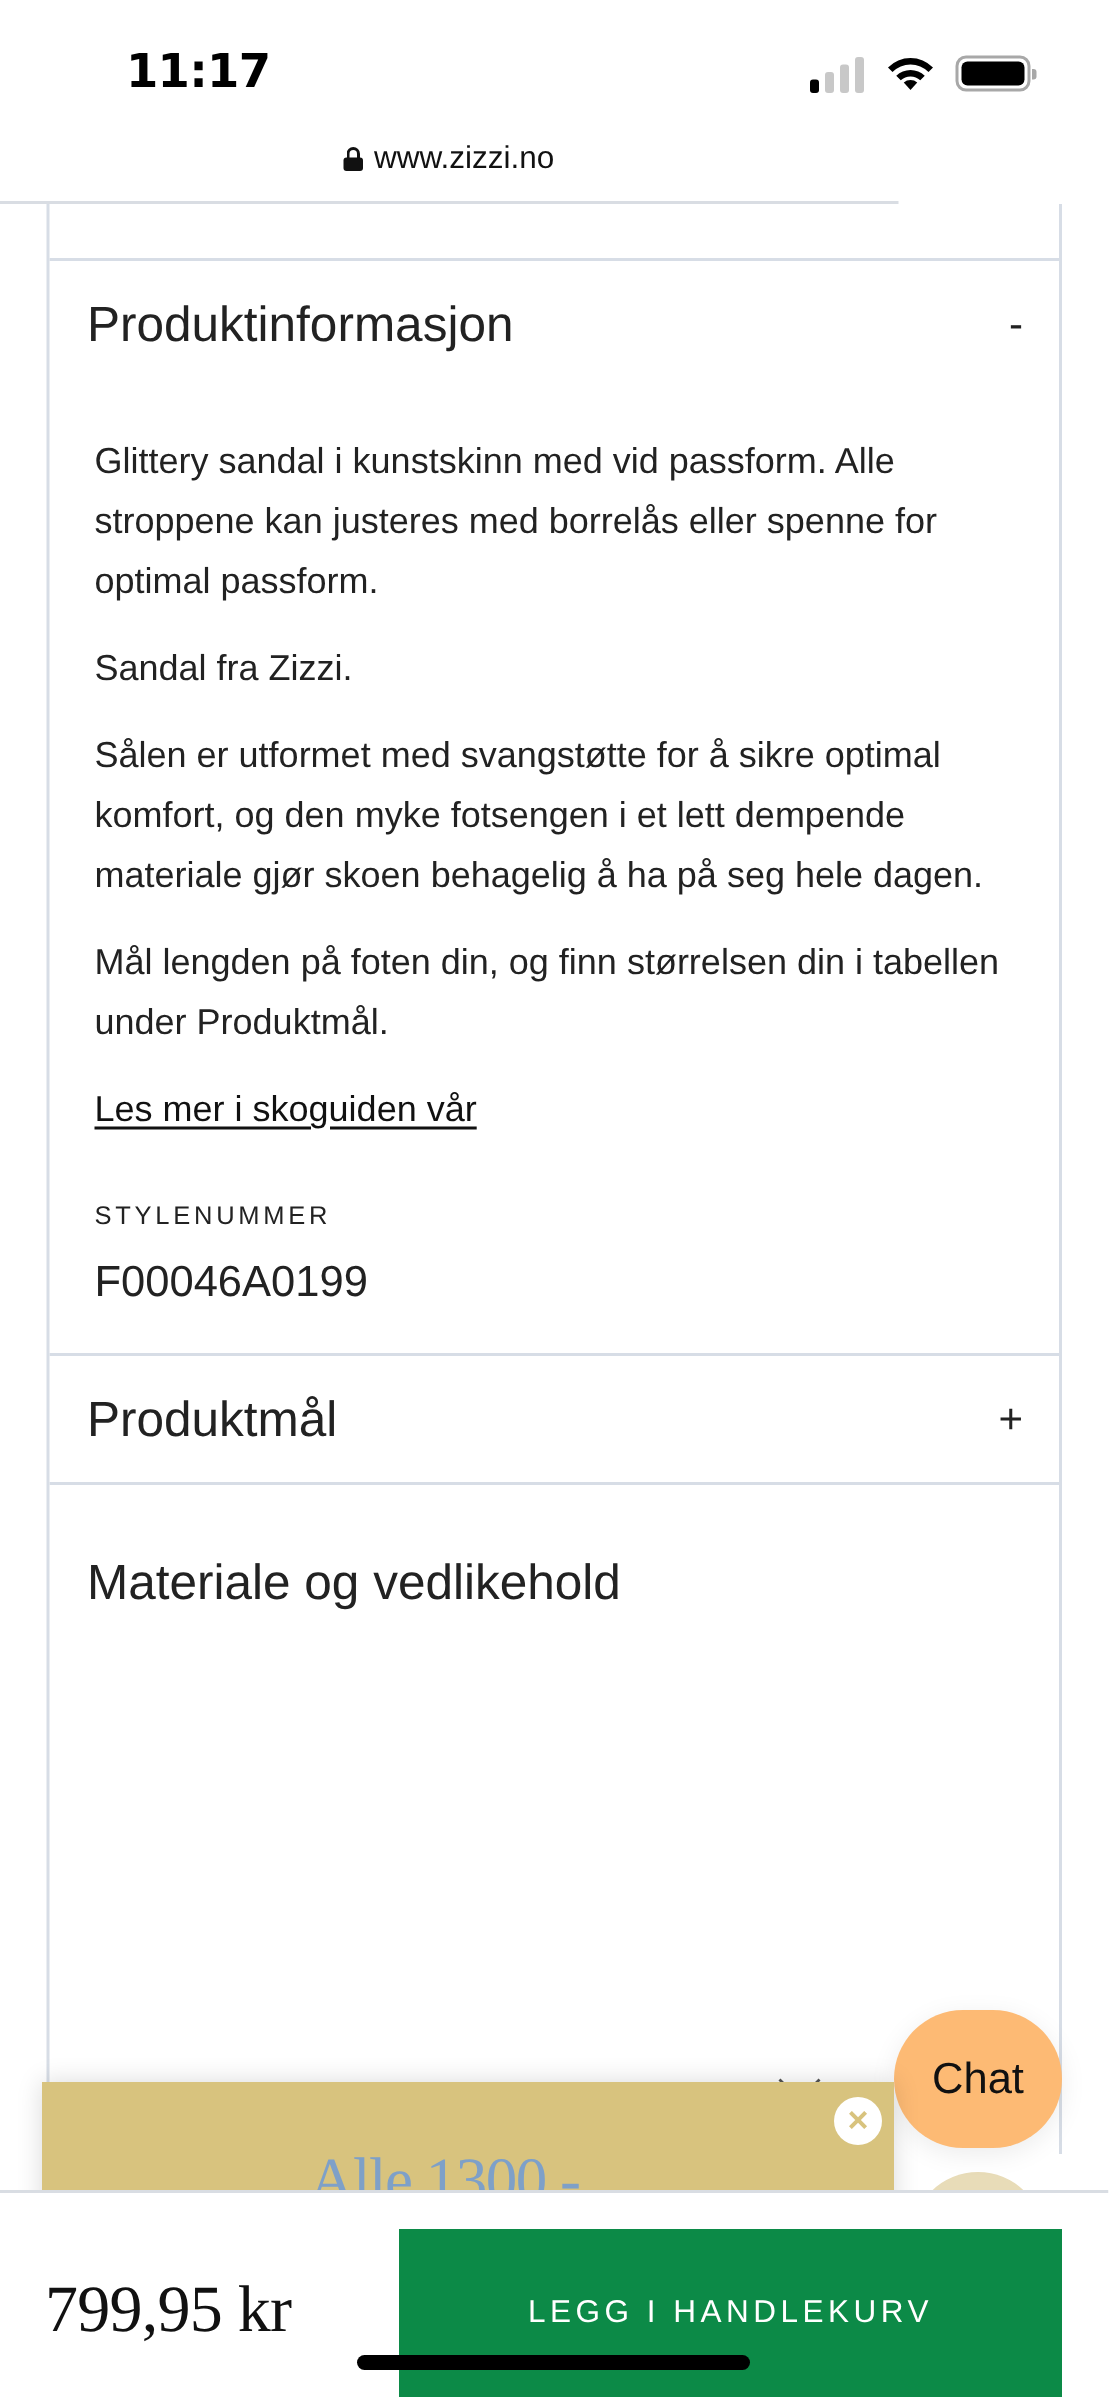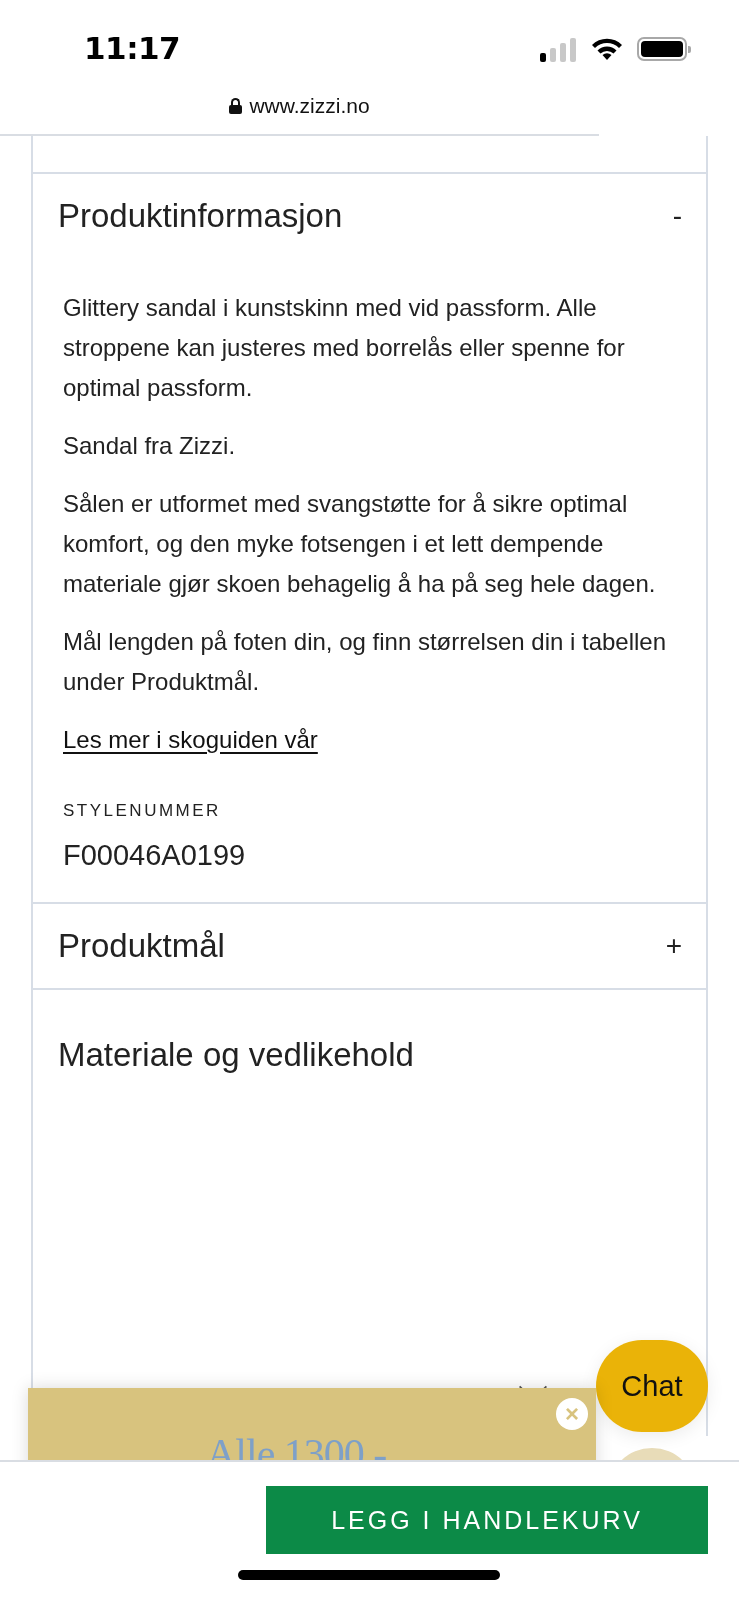--- a/index.html
+++ b/index.html
@@ -42,29 +42,29 @@
   .divider { height: 2px; background: #d7dde6; }
   .acc-header.mal { height: 84px; }
   .acc-header.mat { height: 84px; align-items: flex-end; }
 
   
   .promo { position: absolute; left: 28px; top: 1388px; width: 568px; height: 120px; background: #d8c37e; box-shadow: 0 0 16px rgba(0,0,0,0.15); overflow: hidden; }
   .promo-close { position: absolute; right: 8px; top: 10px; width: 32px; height: 32px; border-radius: 50%; background: #fff; display: flex; align-items: center; justify-content: center; color: #d8c37e; font-size: 24px; font-weight: 700; line-height: 1; }
   .promo-text { position: absolute; left: 178px; top: 42px; font-family: "Liberation Serif", serif; font-size: 42px; color: #7ea0c8; letter-spacing: -1px; }
 
   
-  .chat { position: absolute; left: 596px; top: 1340px; width: 112px; height: 92px; border-radius: 46px; background: #eab308; box-shadow: 0 4px 18px rgba(0,0,0,0.08); display: flex; align-items: center; justify-content: center; font-size: 29px; color: #111; }
+  .chat { position: absolute; left: 596px; top: 1340px; width: 112px; height: 92px; border-radius: 46px; background: #fdba74; box-shadow: 0 4px 18px rgba(0,0,0,0.08); display: flex; align-items: center; justify-content: center; font-size: 29px; color: #111; }
   .chat-ghost { position: absolute; left: 495px; top: 1340px; width: 100px; height: 92px; border-radius: 46px; background: rgba(255,255,255,0.6); }
   .chevron { position: absolute; left: 522px; top: 1376px; width: 22px; height: 22px; border-right: 2px solid #555; border-bottom: 2px solid #555; transform: rotate(45deg) scale(0.9); }
   .coin { position: absolute; left: 608px; top: 1448px; width: 88px; height: 88px; border-radius: 50%; background: #e8dcb8; }
 
   
   .bottom-bar { position: absolute; left: 0; top: 1460px; width: 739px; height: 140px; background: #fff; border-top: 2px solid #d9dde3; }
   .price { position: absolute; left: 30px; top: 52px; font-family: "Liberation Serif", serif; font-size: 44px; color: #111; letter-spacing: -0.5px; }
-  .cart-btn { position: absolute; left: 266px; top: 24px; width: 442px; height: 68px; background: #0c8a47; color: #fff; border: none; font-size: 25px; letter-spacing: 3px; display: flex; align-items: center; justify-content: center; font-family: "Liberation Sans", sans-serif; cursor: pointer; }
+  .cart-btn { position: absolute; left: 266px; top: 24px; width: 442px; height: 112px; background: #0c8a47; color: #fff; border: none; font-size: 21px; letter-spacing: 3px; display: flex; align-items: center; justify-content: center; font-family: "Liberation Sans", sans-serif; cursor: pointer; }
   .home-indicator { position: absolute; left: 238px; top: 1570px; width: 262px; height: 10px; background: #000; border-radius: 5px; }
 </style>
 </head>
 <body>
 
 <div class="status-bar">
   <div class="time">11:17</div>
   <div class="sig">
     <span class="on" style="left:0;height:9px;"></span>
     <span style="left:10px;height:14px;"></span>
@@ -124,15 +124,16 @@
 <div class="chevron"></div>
 <div class="coin"></div>
 <div class="chat">Chat</div>
 
 <div class="promo">
   <div class="promo-close">×</div>
   <div class="promo-text">Alle 1300,-</div>
 </div>
 
 <div class="bottom-bar">
+  <div class="price">799,95 kr</div>
   <button class="cart-btn">LEGG I HANDLEKURV</button>
 </div>
 <div class="home-indicator"></div>
 
 </body></html>

